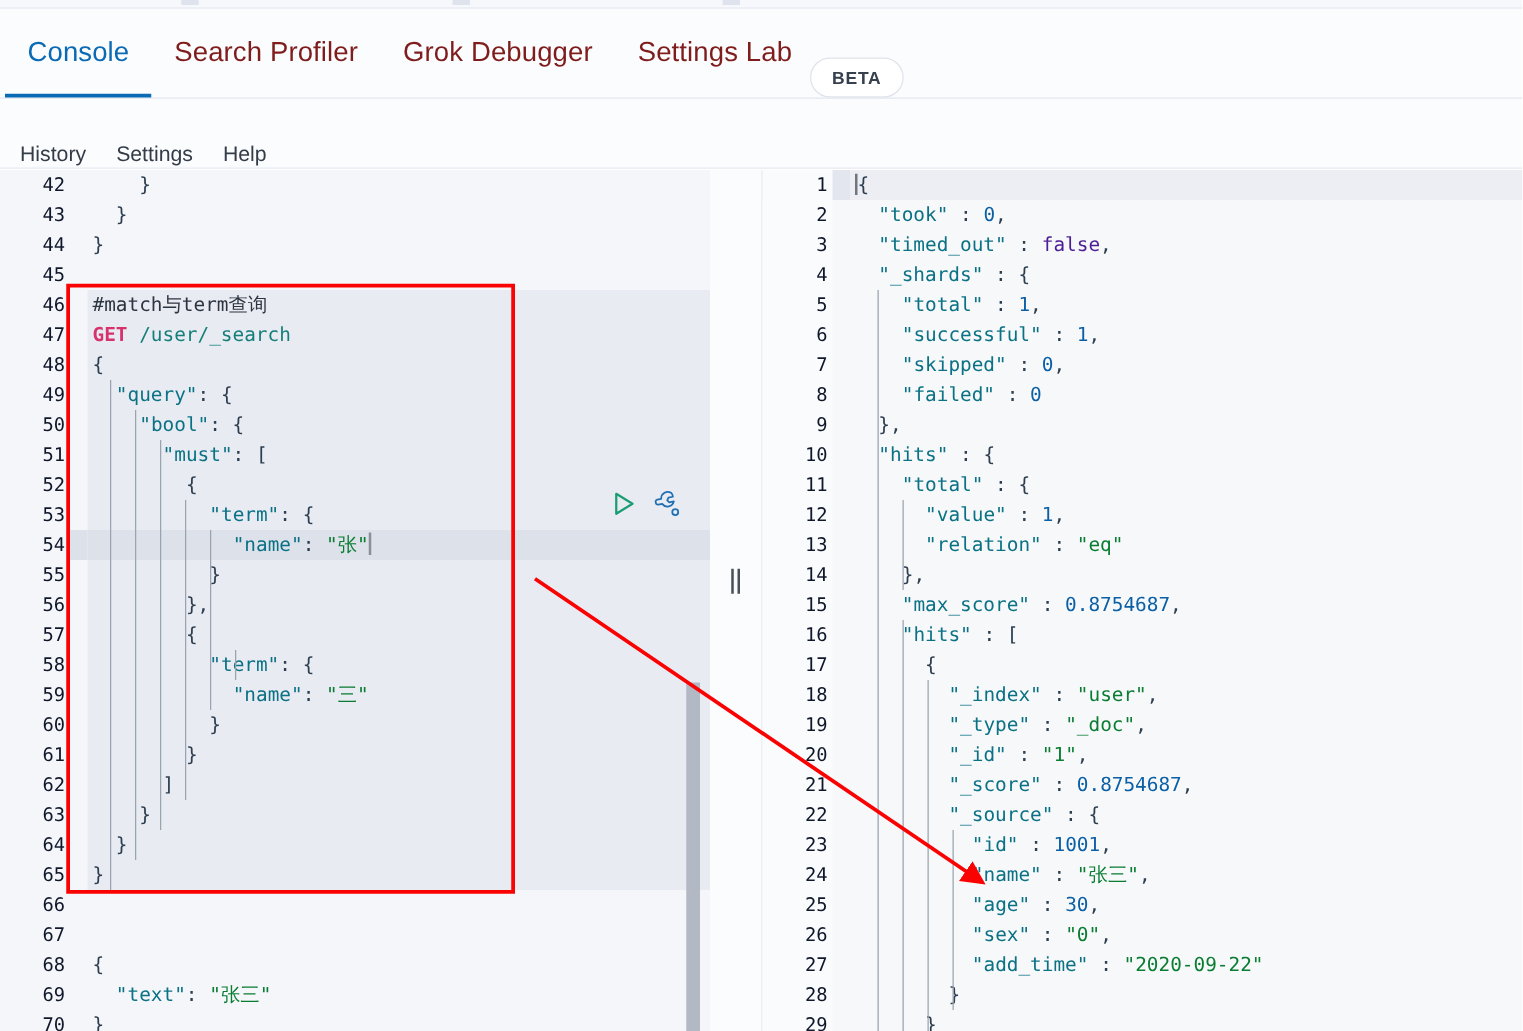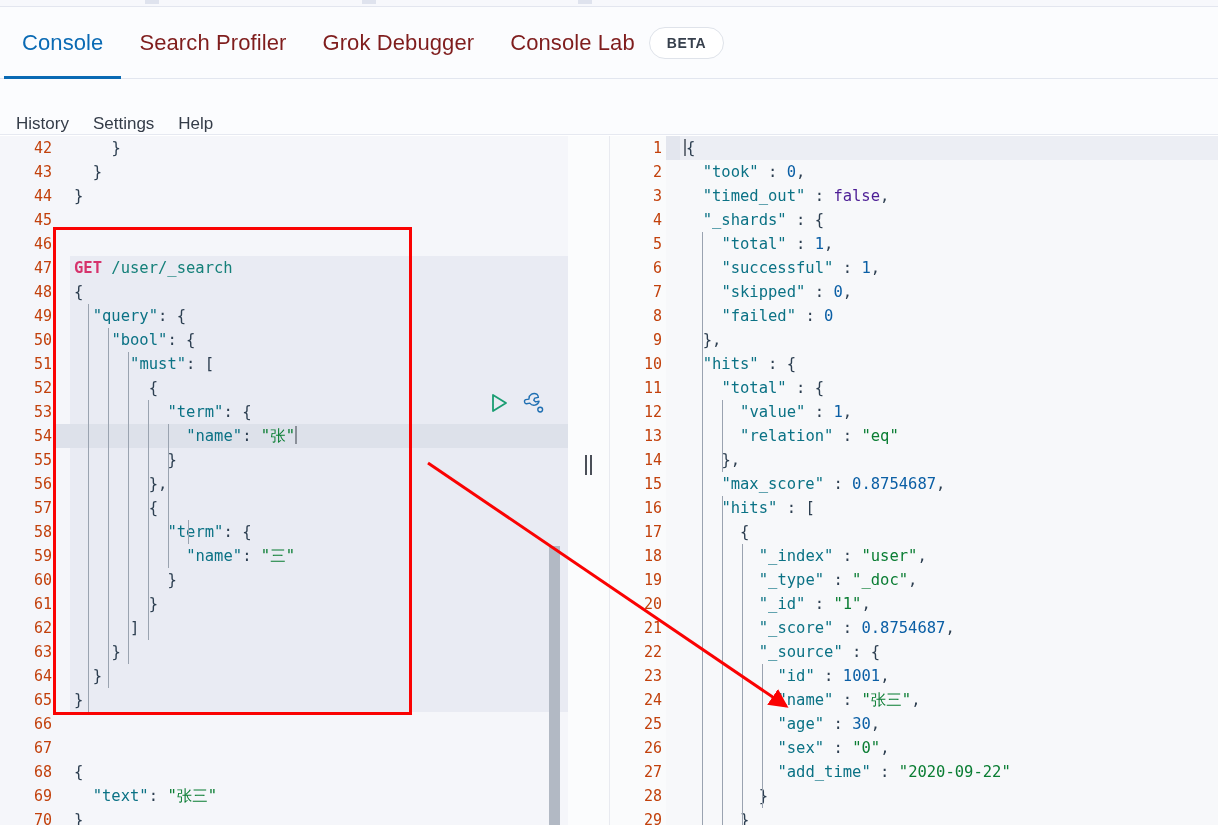--- a/index.html
+++ b/index.html
@@ -14,21 +14,21 @@
 
   
   .top-strip { height: 7px; background: #f7f8fc; border-bottom: 1px solid #e3e6ef; position:relative;}
   .top-strip .ghost { position:absolute; top:0; width:14px; height:4px; background:#dfe3ee; }
 
   
   .tabbar {
     height: 72px;
     background: #fbfcfe;
     display: flex;
-    align-items: center;
+    align-items: flex-end;
     padding-left: 4px;
     border-bottom: 1px solid #e2e6ef;
     position: relative;
   }
   .tab {
     font-size: 22px;
     color: #7f1d1d;
     padding: 0 18px;
     height: 72px;
     line-height: 72px;
@@ -98,21 +98,21 @@
     position: absolute; inset: 0;
     font-family: "DejaVu Sans Mono", "Liberation Mono", monospace;
     font-size: 15.5px;
     line-height: 24px;
   }
   .row { display: flex; height: 24px; align-items: stretch; position: relative; }
   .gutter {
     width: 56px; min-width:56px;
     text-align: right;
     padding-right: 4px;
-    color: #c2410c;
+    color: #0f172a;
     font-size: 15px;
     user-select: none;
     position: relative;
   }
   .pane.left .gutter  { background: #f5f6fa; }
   .pane.right .gutter { background: #fafbfc; }
   .fold {
     position: absolute; right: -12px; top: 0;
     width: 12px; color: #6b7a8c; font-size: 9px; line-height: 24px; text-align:center;
   }
@@ -184,21 +184,21 @@
     <div class="tab active">
       <span>Console</span>
     </div>
     <div class="tab">
       <span>Search Profiler</span>
     </div>
     <div class="tab">
       <span>Grok Debugger</span>
     </div>
     <div class="tab">
-      <span>Console Lab</span>
+      <span>Settings Lab</span>
     </div>
     <div class="beta-badge">BETA</div>
   </div>
 
   <div class="subbar">
     <div class="link">History</div>
     <div class="link">Settings</div>
     <div class="link">Help</div>
   </div>
 
@@ -230,20 +230,21 @@
           <div class="row blank-bg">
             <div class="gutterwrap">
               <div class="gutter">45</div>
             </div>
             <div class="content">&nbsp;</div>
           </div>
           <div class="row">
             <div class="gutterwrap">
               <div class="gutter">46</div>
             </div>
+            <div class="content"><span class="cmt">#match与term查询</span></div>
           </div>
           <div class="row">
             <div class="gutterwrap">
               <div class="gutter">47</div>
             </div>
             <div class="content"><span class="meth">GET</span> <span class="url">/user/_search</span></div>
           </div>
           <div class="row">
             <div class="gutterwrap">
               <div class="gutter">48</div>

